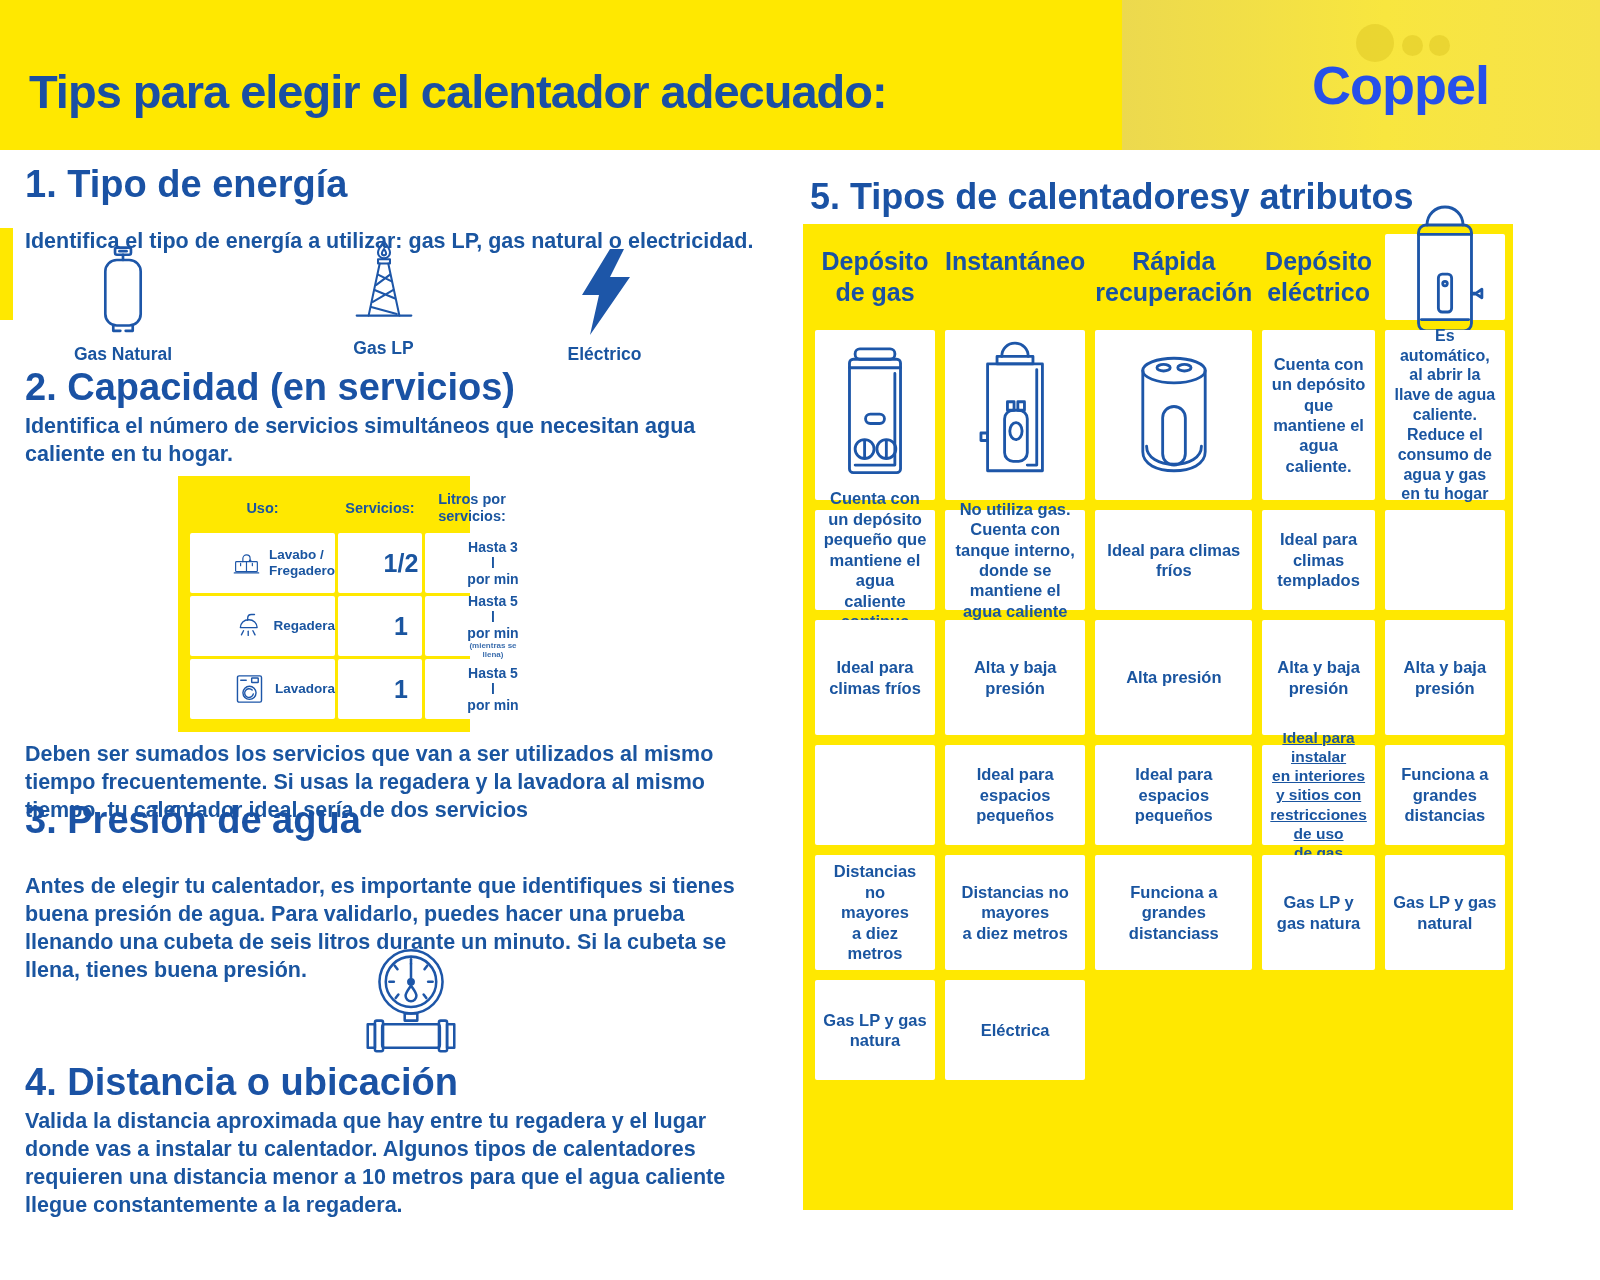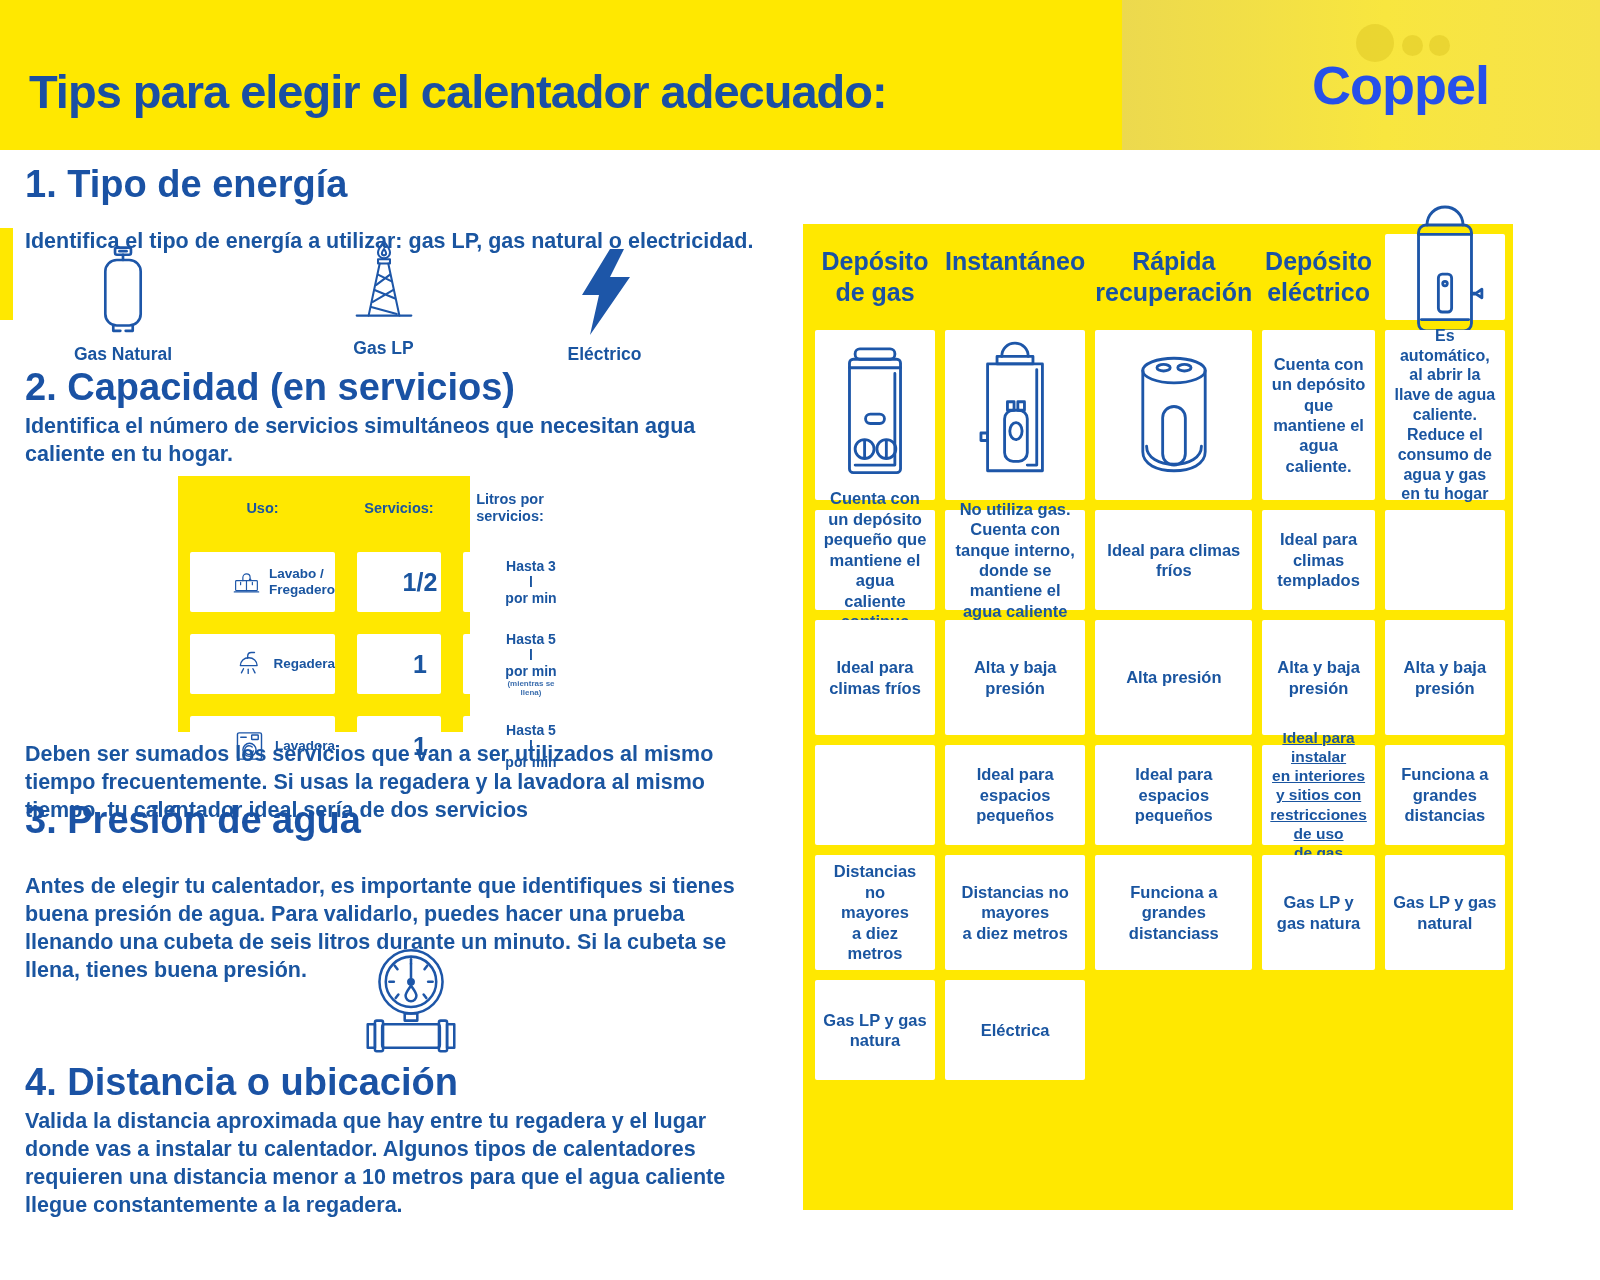--- a/index.html
+++ b/index.html
@@ -23,21 +23,21 @@
   .body-text{position:absolute;margin:0;font-size:21.5px;font-weight:700;line-height:28px;
         color:#1a55a0;white-space:pre-line;width:790px;}
   
   .energy-item{position:absolute;display:flex;flex-direction:column;align-items:center;
         justify-content:flex-end;height:122px;}
   .energy-label{font-size:17.5px;font-weight:700;margin-top:7px;color:#1a55a0;}
   svg.icon{stroke:#1d56a8;fill:none;stroke-width:3;stroke-linecap:round;stroke-linejoin:round;}
   
   .cap-table{position:absolute;left:178px;top:476px;width:292px;height:256px;background:#FFE800;
         box-sizing:border-box;padding:10px 12px;display:grid;grid-template-columns:145px 84px 94px;
-        grid-template-rows:44px 60px 60px 60px;gap:22px;}
+        grid-template-rows:44px 60px 60px 60px;gap:3px;}
   .cap-h{display:flex;align-items:center;justify-content:center;text-align:center;
         font-size:14.5px;font-weight:800;color:#1a55a0;white-space:pre-line;line-height:1.15;}
   .cap-cell{background:#ffffff;border-radius:2px;display:flex;align-items:center;justify-content:center;
         text-align:center;font-weight:800;color:#1a55a0;padding-left:42px;}
   .cap-use{gap:8px;}
   .cap-use .lbl{font-size:13.5px;text-align:left;white-space:pre-line;line-height:1.15;}
   .cap-num{font-size:25px;}
   .cap-lit{font-size:14px;white-space:pre-line;line-height:1.15;flex-direction:column;}
   .cap-note{font-size:8px;font-weight:700;opacity:.85;}
   
@@ -192,20 +192,21 @@
     <rect x="96" y="85" width="9" height="34" rx="2"></rect>
       <rect x="105" y="89" width="8" height="26"></rect>
   </svg>
 
   <h2 class="h2" style="left:25px;top:1061px;">4. Distancia o ubicación</h2>
   <p class="body-text" style="left:25px;top:1107px;">Valida la distancia aproximada que hay entre tu regadera y el lugar
 donde vas a instalar tu calentador. Algunos tipos de calentadores
 requieren una distancia menor a 10 metros para que el agua caliente
 llegue constantemente a la regadera.</p>
 
+  <h2 class="h2" style="left:810px;top:176px;font-size:36px;">5. Tipos de calentadoresy atributos</h2>
 
   <div class="types-table">
     <div class="t-head">Depósito
 de gas</div>
     <div class="t-head">Instantáneo</div>
     <div class="t-head">Rápida
 recuperación</div>
     <div class="t-head">Depósito
 eléctrico</div>
 

